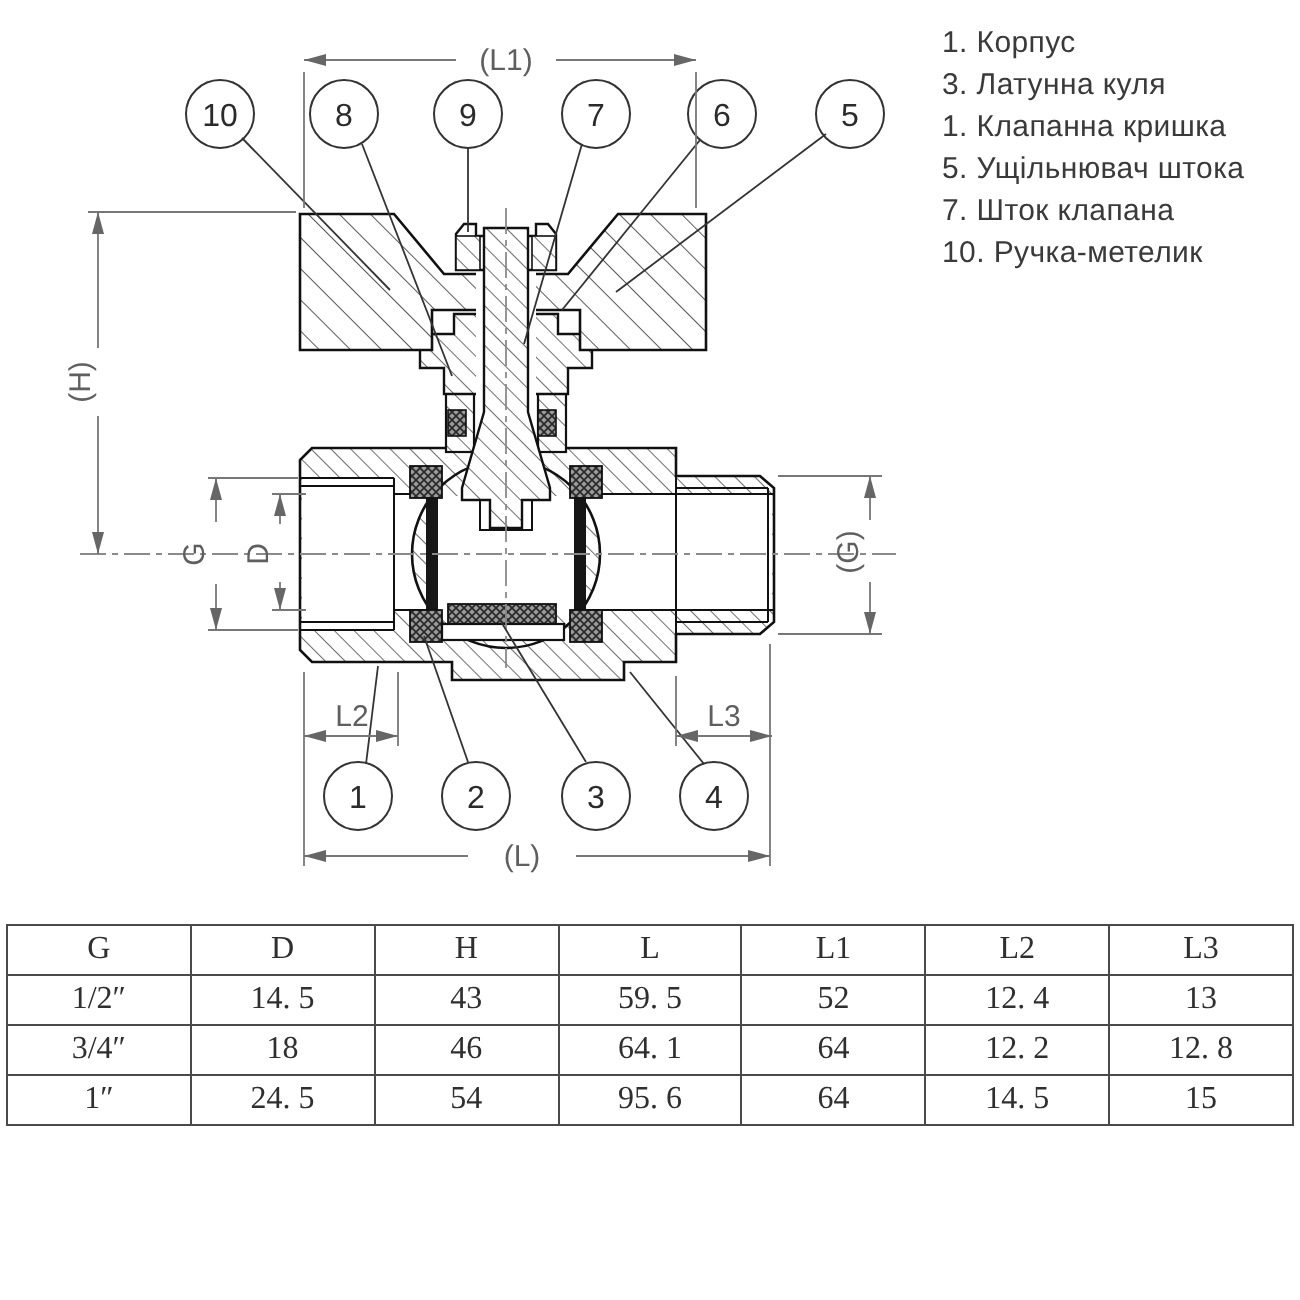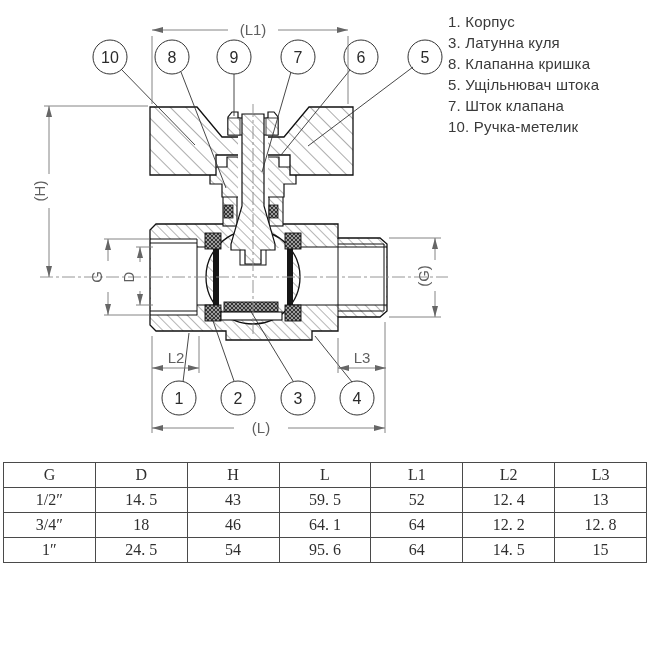--- a/index.html
+++ b/index.html
@@ -1,19 +1,19 @@
 <!DOCTYPE html>
 <html><head>
 <meta charset="utf-8">
 <style>
   html,body{margin:0;padding:0;background:#fff;}
   #stage{position:relative;width:650px;height:650px;background:#ffffff;overflow:hidden;
          font-family:"Liberation Sans",sans-serif;}
   
-  #parts{position:absolute;left:448px;top:11px;width:179px;color:#3a3a3a;}
+  #parts{position:absolute;left:471px;top:11px;width:179px;color:#3a3a3a;}
   #parts .part{font-size:15px;line-height:21px;white-space:nowrap;letter-spacing:.2px;}
   
   #draw{position:absolute;left:0;top:0;}
   
   #spec{position:absolute;left:3px;top:462px;width:644px;height:100px;
         border-collapse:collapse;table-layout:fixed;
         font-family:"Liberation Serif","DejaVu Serif",serif;font-size:16px;color:#2f2f2f;}
   #spec th,#spec td{border:1px solid #4a4a4a;text-align:center;vertical-align:middle;
         padding:0;height:24px;font-weight:normal;}
   text{font-family:"Liberation Sans",sans-serif;}
@@ -217,21 +217,21 @@
       <text x="429" y="276" transform="rotate(-90 429 276)">(G)</text>
       <text x="176" y="363">L2</text>
       <text x="362" y="363">L3</text>
       <text x="261" y="433">(L)</text>
     </g>
   </svg>
 
   <div id="parts">
     <div class="part">1. Корпус</div>
     <div class="part">3. Латунна куля</div>
-    <div class="part">8. Клапанна кришка</div>
+    <div class="part">1. Клапанна кришка</div>
     <div class="part">5. Ущільнювач штока</div>
     <div class="part">7. Шток клапана</div>
     <div class="part">10. Ручка-метелик</div>
   </div>
 
   <table id="spec">
     <tbody>
         <tr>
       <th>G</th>
       <th>D</th>

